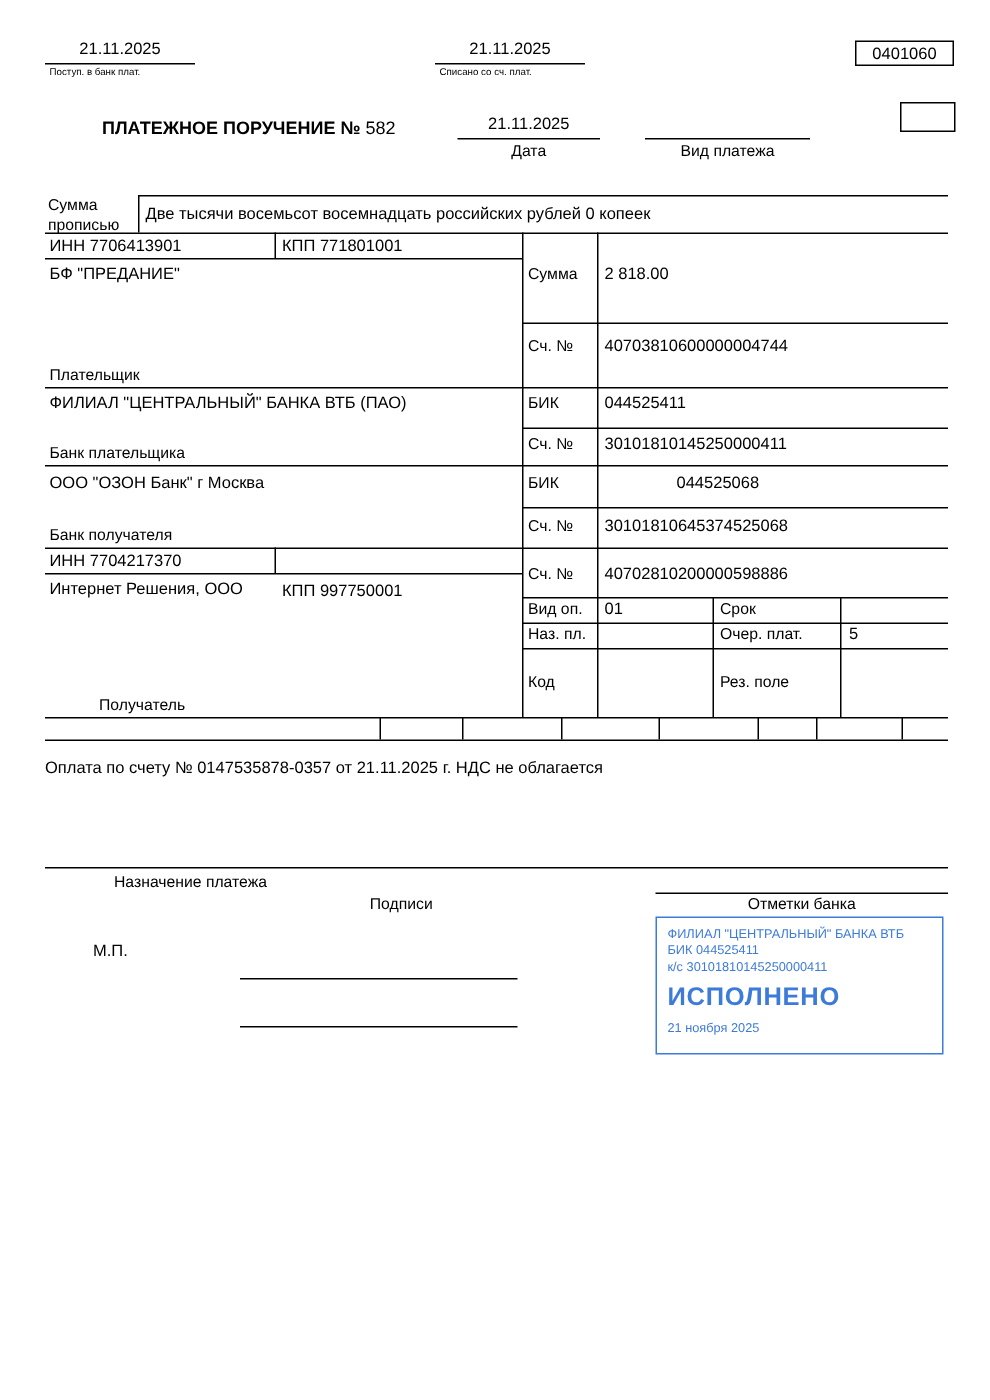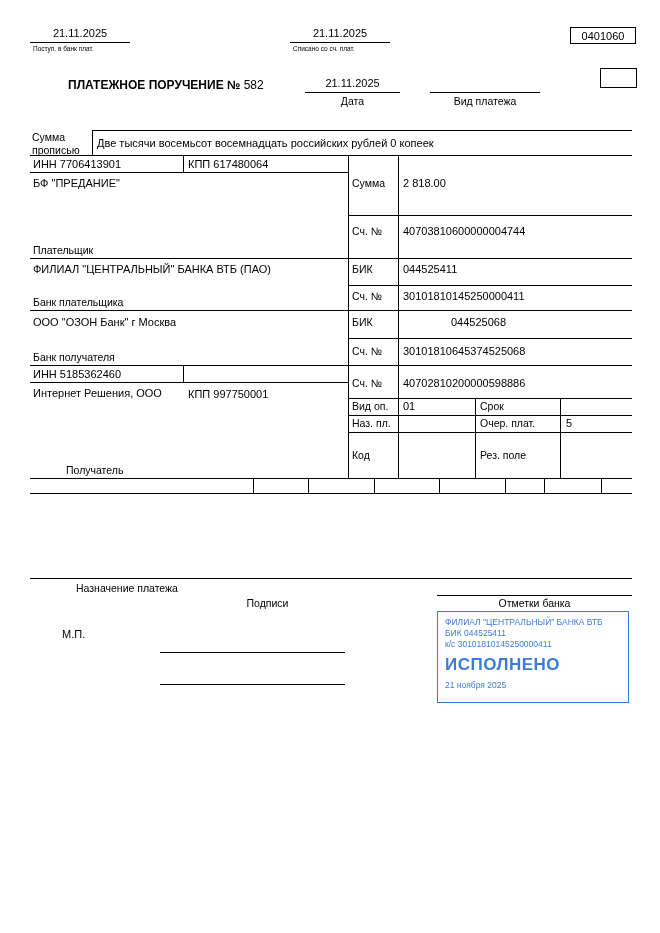--- a/index.html
+++ b/index.html
@@ -73,21 +73,21 @@
 
   <div class="vl" style="left:253px;top:478px;height:15px;"></div>
   <div class="vl" style="left:308px;top:478px;height:15px;"></div>
   <div class="vl" style="left:374px;top:478px;height:15px;"></div>
   <div class="vl" style="left:439px;top:478px;height:15px;"></div>
   <div class="vl" style="left:505px;top:478px;height:15px;"></div>
   <div class="vl" style="left:544px;top:478px;height:15px;"></div>
   <div class="vl" style="left:601px;top:478px;height:15px;"></div>
 
   <div class="t" style="left:33px;top:158px;">ИНН 7706413901</div>
-  <div class="t" style="left:188px;top:158px;">КПП 617480064</div>
+  <div class="t" style="left:188px;top:158px;">КПП 771801001</div>
   <div class="t" style="left:33px;top:177px;">БФ "ПРЕДАНИЕ"</div>
   <div class="t s" style="left:33px;top:244px;">Плательщик</div>
   <div class="t s" style="left:352px;top:177px;">Сумма</div>
   <div class="t" style="left:403px;top:177px;">2 818.00</div>
   <div class="t s" style="left:352px;top:225px;">Сч. №</div>
   <div class="t" style="left:403px;top:225px;">40703810600000004744</div>
 
   <div class="t" style="left:33px;top:263px;">ФИЛИАЛ "ЦЕНТРАЛЬНЫЙ" БАНКА ВТБ (ПАО)</div>
   <div class="t s" style="left:33px;top:296px;">Банк плательщика</div>
   <div class="t s" style="left:352px;top:263px;">БИК</div>
@@ -95,36 +95,37 @@
   <div class="t s" style="left:352px;top:290px;">Сч. №</div>
   <div class="t" style="left:403px;top:290px;">30101810145250000411</div>
 
   <div class="t" style="left:33px;top:316px;">ООО "ОЗОН Банк" г Москва</div>
   <div class="t s" style="left:33px;top:351px;">Банк получателя</div>
   <div class="t s" style="left:352px;top:316px;">БИК</div>
   <div class="t" style="left:403px;top:316px;margin-left:48px;">044525068</div>
   <div class="t s" style="left:352px;top:345px;">Сч. №</div>
   <div class="t" style="left:403px;top:345px;">30101810645374525068</div>
 
-  <div class="t" style="left:33px;top:368px;">ИНН 5185362460</div>
+  <div class="t" style="left:33px;top:368px;">ИНН 7704217370</div>
   <div class="t" style="left:188px;top:368px;margin-top:20px;">КПП 997750001</div>
   <div class="t" style="left:33px;top:387px;">Интернет Решения, ООО</div>
   <div class="t s" style="left:352px;top:377px;">Сч. №</div>
   <div class="t" style="left:403px;top:377px;">40702810200000598886</div>
   <div class="t s" style="left:33px;top:464px;margin-left:33px;">Получатель</div>
 
   <div class="t s" style="left:352px;top:400px;">Вид оп.</div>
   <div class="t" style="left:403px;top:400px;">01</div>
   <div class="t s" style="left:480px;top:400px;">Срок</div>
   <div class="t s" style="left:352px;top:417px;">Наз. пл.</div>
   <div class="t s" style="left:480px;top:417px;">Очер. плат.</div>
   <div class="t" style="left:566px;top:417px;">5</div>
   <div class="t s" style="left:352px;top:449px;">Код</div>
   <div class="t s" style="left:480px;top:449px;">Рез. поле</div>
 
+  <div class="t" style="left:30px;top:506px;">Оплата по счету № 0147535878-0357 от 21.11.2025 г. НДС не облагается</div>
   <div class="hl" style="left:30px;top:578px;width:602px;"></div>
   <div class="t s" style="left:30px;top:582px;margin-left:46px;">Назначение платежа</div>
 
   <div class="t ctr s" style="left:175px;top:597px;width:185px;">Подписи</div>
   <div class="hl" style="left:437px;top:595px;width:195px;"></div>
   <div class="t ctr s" style="left:437px;top:597px;width:195px;">Отметки банка</div>
   <div class="t" style="left:62px;top:628px;">М.П.</div>
   <div class="hl" style="left:160px;top:652px;width:185px;"></div>
   <div class="hl" style="left:160px;top:684px;width:185px;"></div>
 

